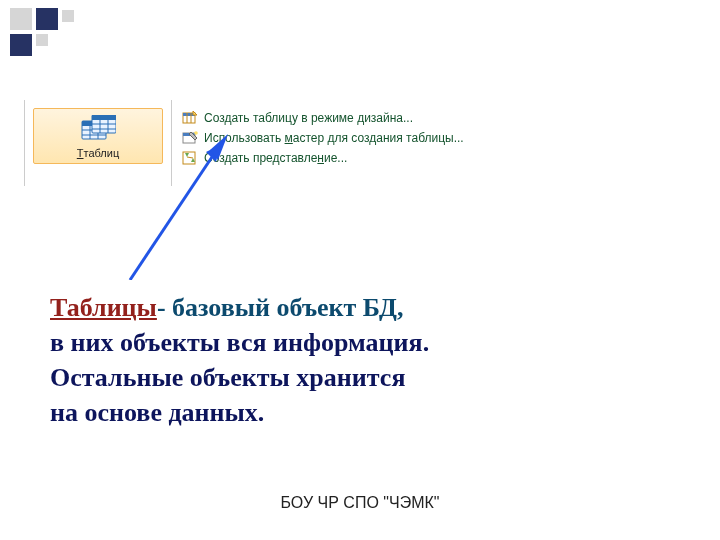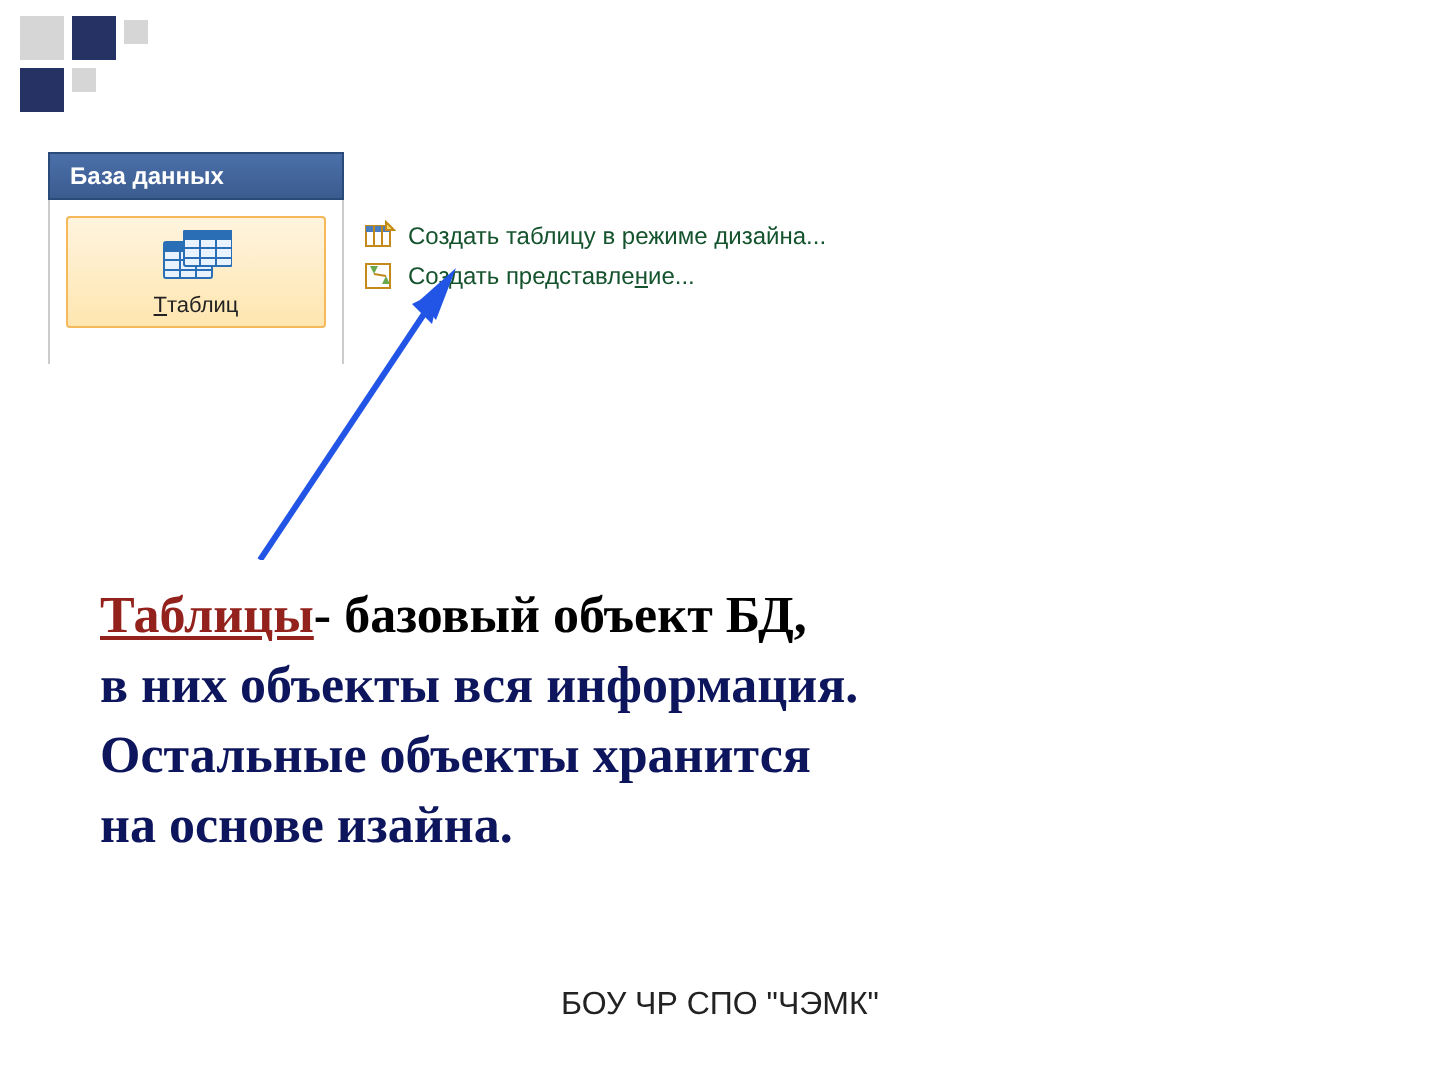--- a/index.html
+++ b/index.html
@@ -128,21 +128,21 @@
     font-family: "Times New Roman", serif;
     font-size: 26px;
     font-weight: bold;
     color: #0d155c;
     line-height: 1.35;
   }
   .explain .term {
     color: #93211c;
     text-decoration: underline;
   }
-  .explain .dash { color: #000000; }
+  .explain .dash { color: #0c4a6e; }
 
   .footer {
     position: absolute;
     left: 0; right: 0;
     bottom: 28px;
     text-align: center;
     font-size: 16px;
     color: #222;
     font-family: Arial, sans-serif;
   }
@@ -154,23 +154,20 @@
   <div class="sq sq1"></div>
   <div class="sq sq2"></div>
   <div class="sq sq3"></div>
   <div class="sq sq4"></div>
   <div class="sq sq5"></div>
 </div>
 
 <div class="panel">
   <div class="sep-top"></div>
   <div class="headers">
-    <div class="hdr db">
-      <span>База данных</span>
-    </div>
   </div>
   <div class="body-row">
     <div class="sidebar">
       <div class="table-btn">
         <div class="icon-wrap">
           <span class="ico">
             <svg width="36" height="30" viewBox="0 0 36 30">
               <rect x="2" y="6" width="24" height="18" rx="1" fill="#e9f3ff" stroke="#2a6fb5"></rect>
               <rect x="2" y="6" width="24" height="5" fill="#2a6fb5"></rect>
               <line x1="10" y1="6" x2="10" y2="24" stroke="#2a6fb5"></line>
@@ -198,20 +195,31 @@
             <line x1="5" y1="3" x2="5" y2="13" stroke="#c38a1a"></line>
             <line x1="9" y1="3" x2="9" y2="13" stroke="#c38a1a"></line>
             <polygon points="11,1 15,5 11,5" fill="#ffd966" stroke="#c38a1a"></polygon>
           </svg>
         </span>
         <span><span>Создать таблицу в режиме </span><span class="underline-char">д</span><span>изайна...</span></span>
       </div>
       <div class="task-item">
         <span class="ico">
           <svg width="16" height="16" viewBox="0 0 16 16">
+            <rect x="1" y="3" width="12" height="10" fill="#fff" stroke="#888"></rect>
+            <rect x="1" y="3" width="12" height="3" fill="#4a7dbf"></rect>
+            <path d="M9 2 L15 8 L13 10 L7 4 Z" fill="#c0c0c0" stroke="#666"></path>
+            <circle cx="14" cy="3" r="1.8" fill="#ffe066"></circle>
+          </svg>
+        </span>
+        <span><span>Использовать </span><span class="underline-char">м</span><span>астер для создания таблицы...</span></span>
+      </div>
+      <div class="task-item">
+        <span class="ico">
+          <svg width="16" height="16" viewBox="0 0 16 16">
             <rect x="1" y="2" width="12" height="12" fill="#fff" stroke="#c38a1a"></rect>
             <polygon points="3,3 7,3 5,7" fill="#6aa84f"></polygon>
             <polygon points="9,12 13,12 11,8" fill="#6aa84f"></polygon>
             <line x1="5" y1="7" x2="11" y2="8" stroke="#c38a1a"></line>
           </svg>
         </span>
         <span><span>Создать представле</span><span class="underline-char">н</span><span>ие...</span></span>
       </div>
     </div>
   </div>
@@ -223,18 +231,18 @@
   <line x1="10" y1="150" x2="100" y2="15" stroke="#2255e6" stroke-width="3"></line>
   <polygon points="100,15 86,22 96,32" fill="#2255e6"></polygon>
   <polygon points="100,15 111,10 104,0" fill="#2255e6" opacity="0"></polygon>
   <polygon points="108,4 90,20 98,30" fill="#2255e6"></polygon>
 </svg>
 
 <div class="explain">
   <span class="term">Таблицы</span><span class="dash">-  базовый объект БД,</span><br>
   <span> в них объекты вся информация.</span><br>
   <span> Остальные объекты хранится</span><br>
-  <span>на основе изайна.</span>
+  <span>на основе данных.</span>
 </div>
 
 <div class="footer">
   <span>БОУ  ЧР СПО "ЧЭМК"</span>
 </div>
 
 </body></html>

